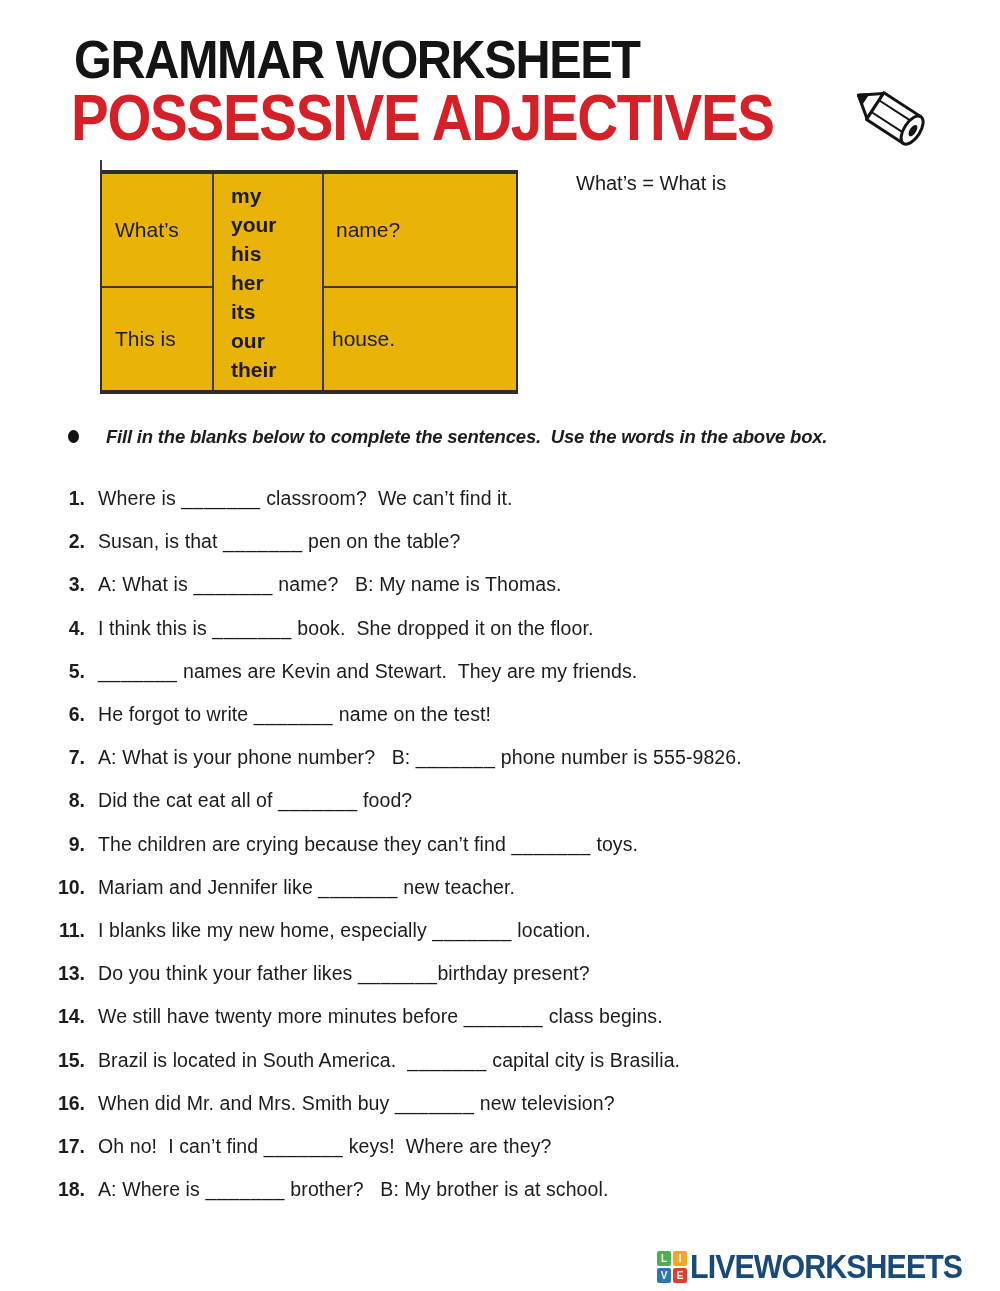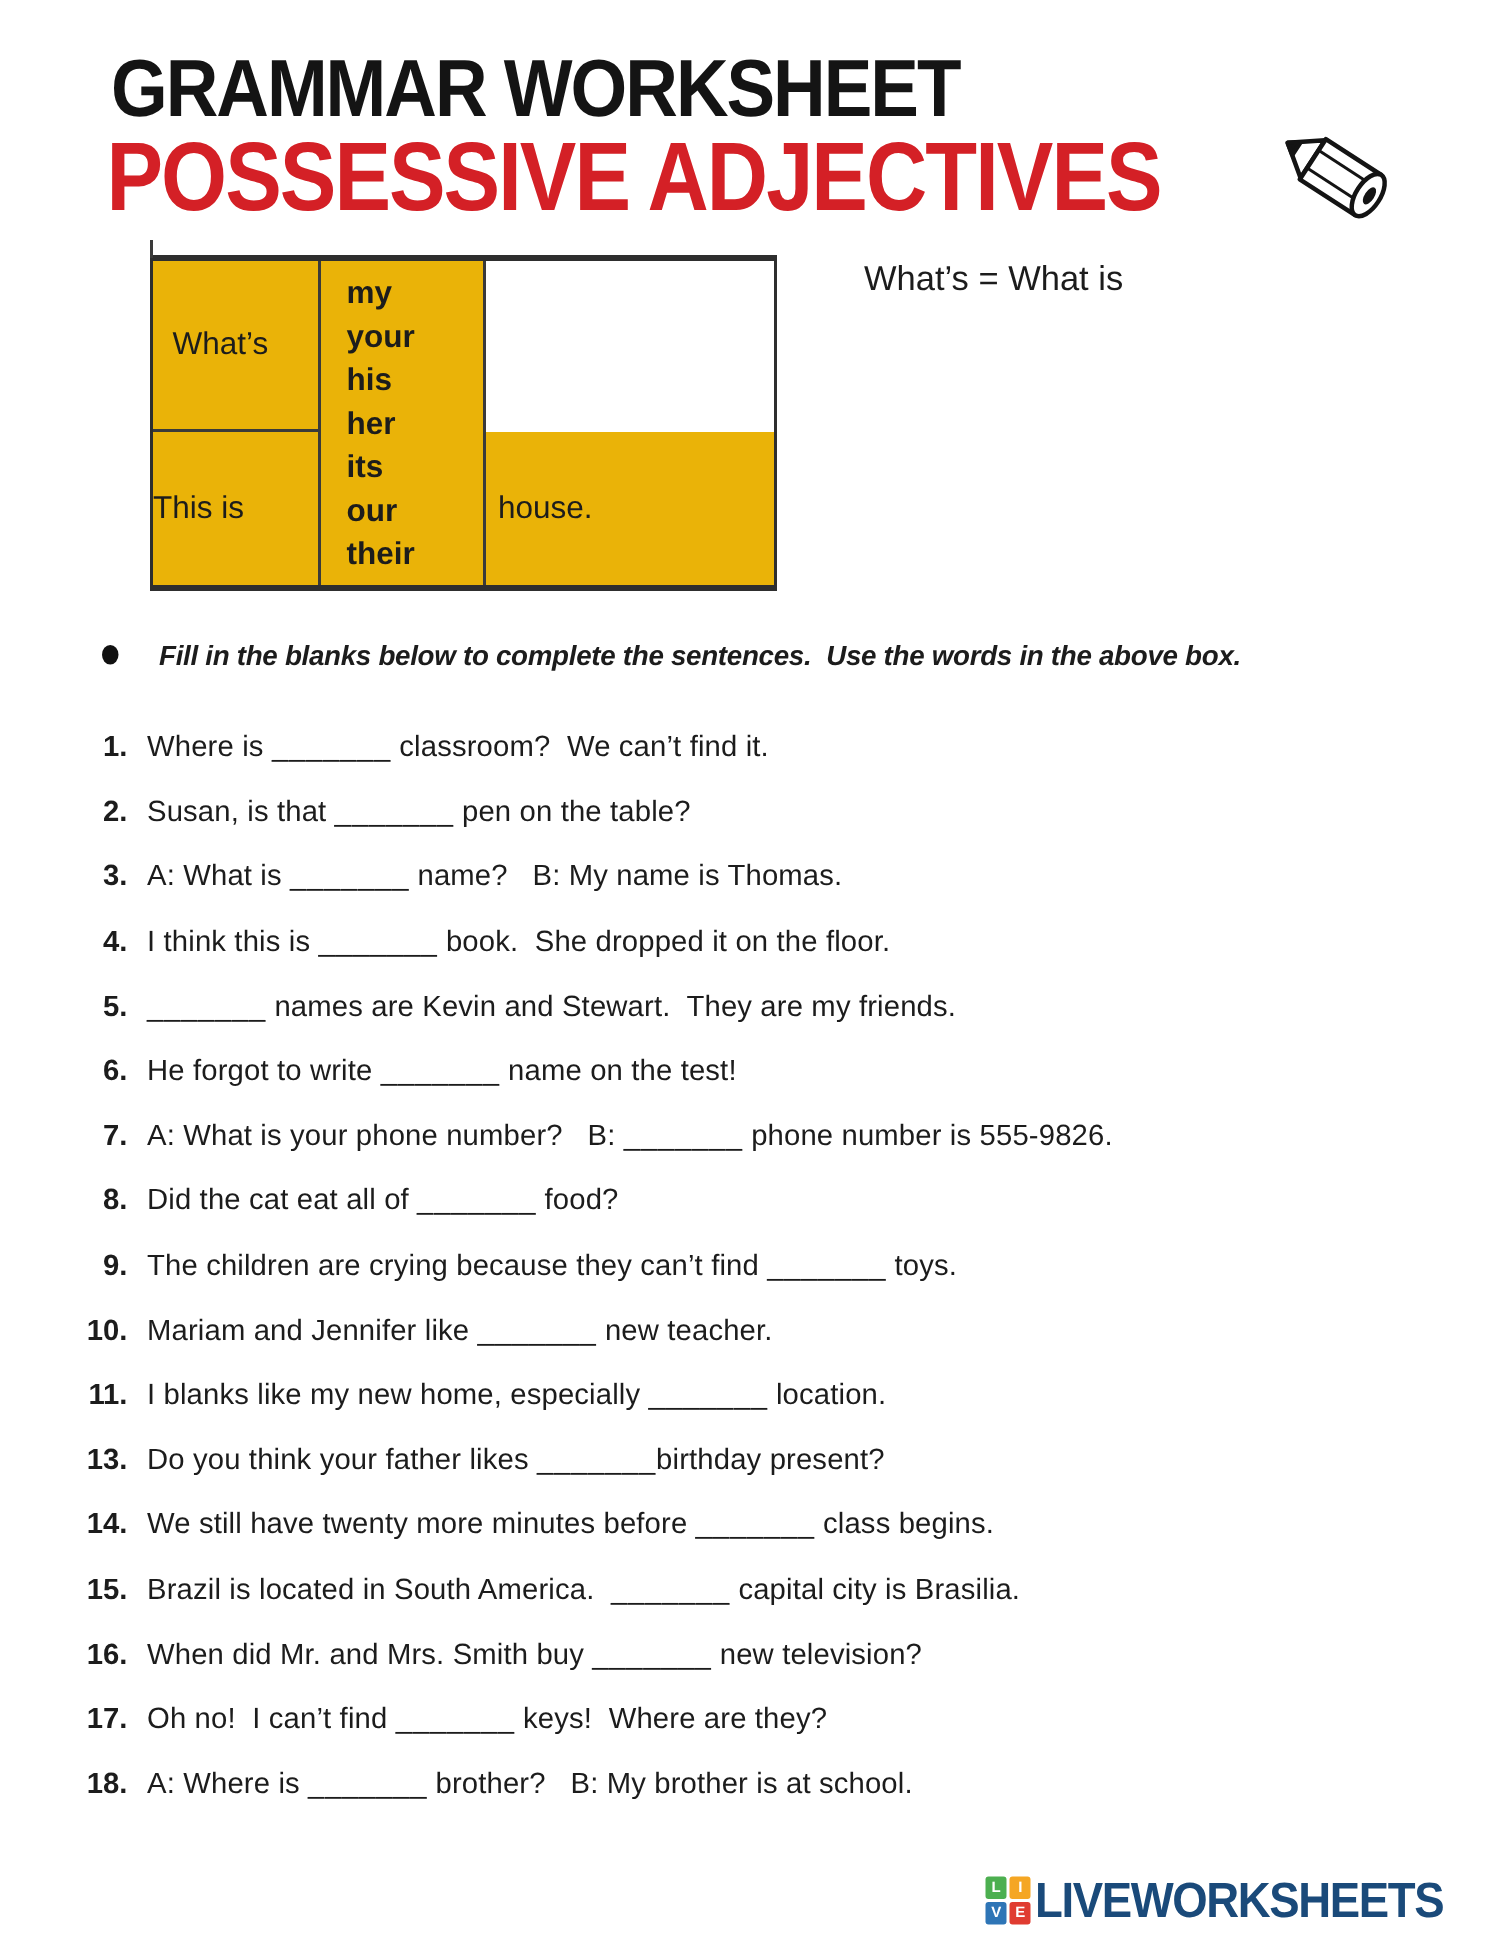--- a/index.html
+++ b/index.html
@@ -75,20 +75,21 @@
     grid-column: 1; grid-row: 1;
     border-right: 2px solid #3a3a3a;
     border-bottom: 2px solid #3a3a3a;
     display: flex; align-items: center;
     padding-left: 13px;
   }
   .cell-l2 {
     grid-column: 1; grid-row: 2;
     border-right: 2px solid #3a3a3a;
     display: flex; align-items: center;
+    padding-left: 13px;
   }
   .cell-mid {
     grid-column: 2; grid-row: 1 / 3;
     border-right: 2px solid #3a3a3a;
     font-weight: bold;
     padding: 7px 0 0 17px;
     line-height: 29px;
   }
   .cell-r1 {
     grid-column: 3; grid-row: 1;
@@ -98,21 +99,21 @@
   }
   .cell-r2 {
     grid-column: 3; grid-row: 2;
     display: flex; align-items: center;
     padding-left: 8px;
   }
   .contraction-note {
     position: absolute;
     left: 576px;
     top: 172px;
-    font-size: 23px;
+    font-size: 20px;
     color: #1c1c1c;
     white-space: pre-wrap;
   }
 
   
   .instruction {
     position: absolute;
     left: 68px;
     top: 426px;
     display: flex;
@@ -218,20 +219,21 @@
     <div class="cell cell-l1">What’s</div>
     <div class="cell cell-mid">
       <div>my</div>
       <div>your</div>
       <div>his</div>
       <div>her</div>
       <div>its</div>
       <div>our</div>
       <div>their</div>
     </div>
+    <div class="cell cell-r1">name?</div>
     <div class="cell cell-l2">This is</div>
     <div class="cell cell-r2">house.</div>
   </div>
 
   <div class="contraction-note">What’s = What is</div>
 
   <div class="instruction">
     <div class="bullet"></div>
     <div class="instruction-text">Fill in the blanks below to complete the sentences.  Use the words in the above box.</div>
   </div>

